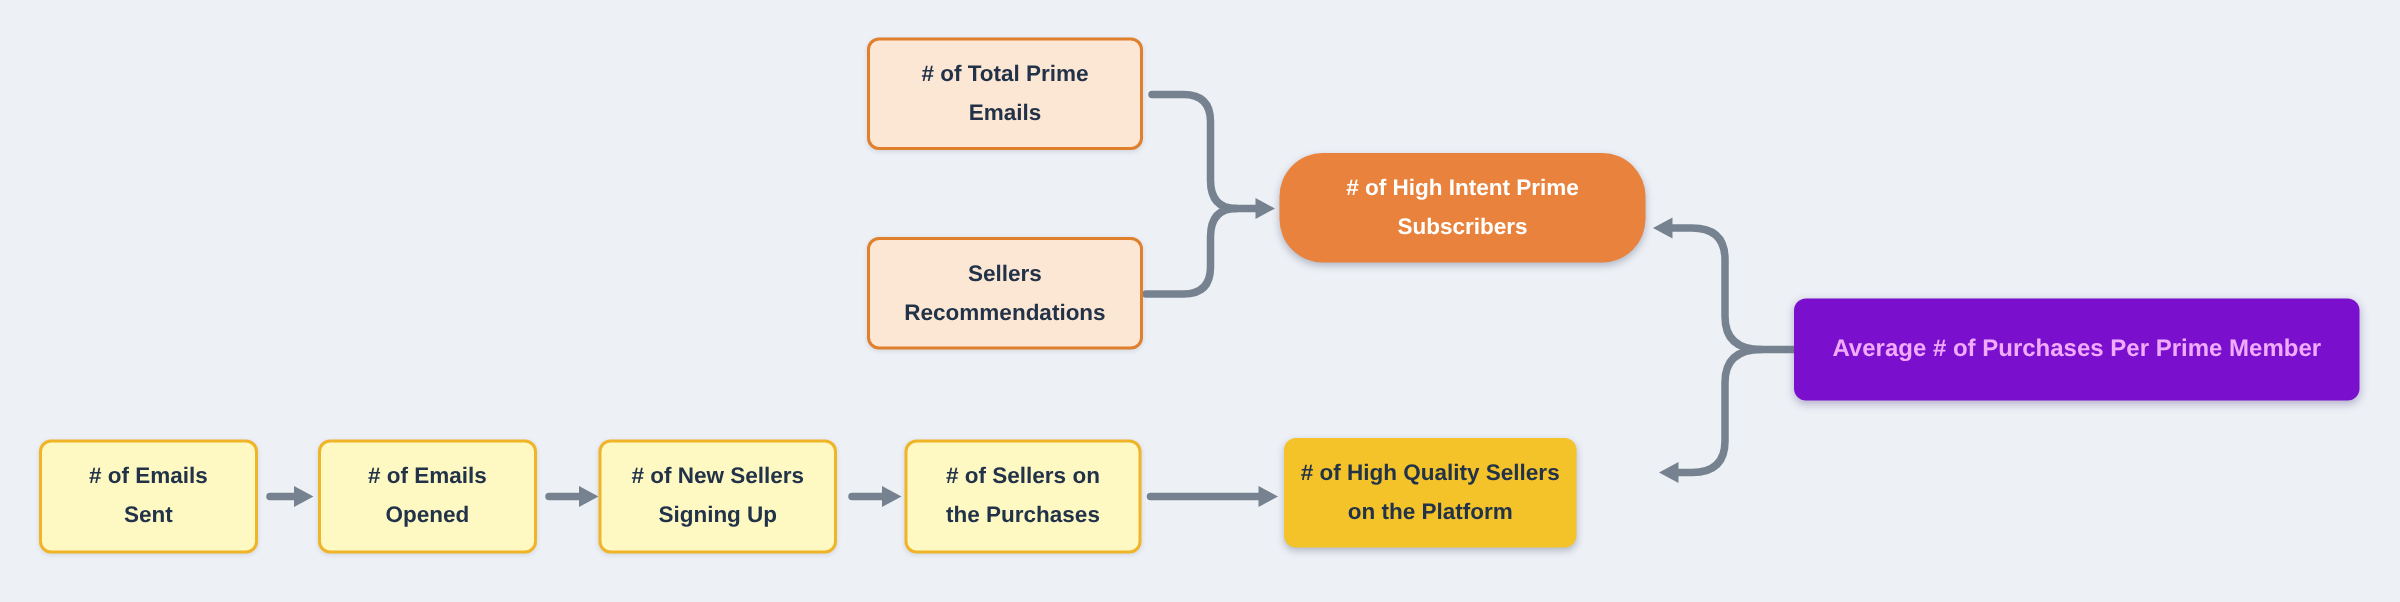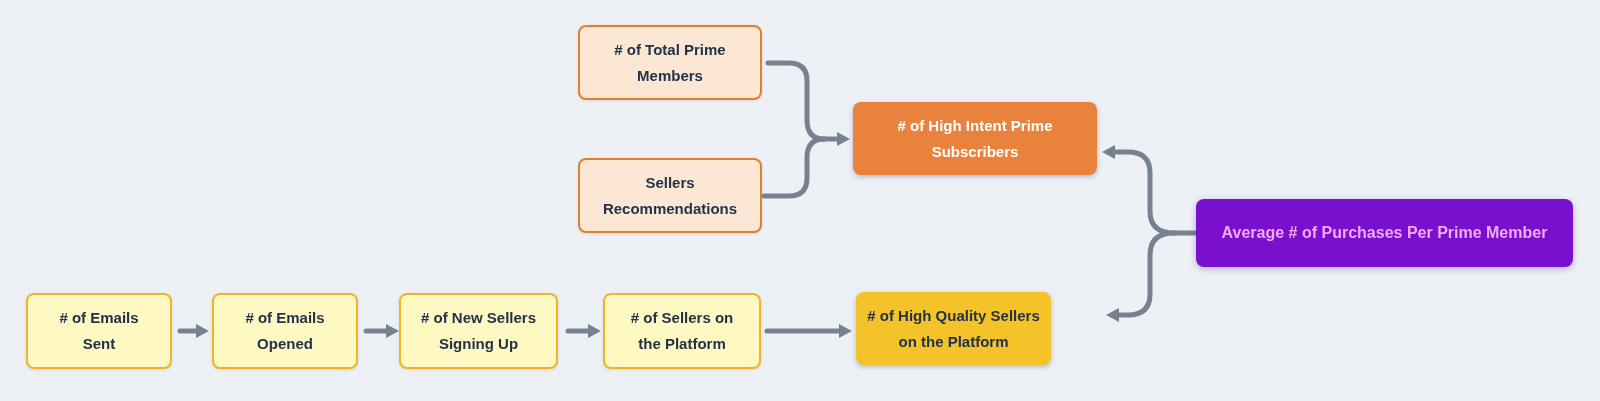--- a/index.html
+++ b/index.html
@@ -63,21 +63,21 @@
     background: #7A10CE;
     color: #f0abfc;
     font-weight: 700;
     font-size: 16px;
     white-space: nowrap;
     box-shadow: 0 2px 6px rgba(100,85,145,0.42);
   }
   
   #n-total    { left: 578px;  top: 25px;  width: 184px; height: 75px; }
   #n-recs     { left: 578px;  top: 158px; width: 184px; height: 75px; }
-  #n-intent   { left: 853px;  top: 102px; width: 244px; height: 73px; }
+  #n-intent   { left: 853px;  top: 102px; width: 244px; height: 73px; border-radius: 29px; }
   #n-avg      { left: 1196px; top: 199px; width: 377px; height: 68px; }
   #n-sent     { left: 26px;   top: 293px; width: 146px; height: 76px; }
   #n-opened   { left: 212px;  top: 293px; width: 146px; height: 76px; }
   #n-new      { left: 399px;  top: 293px; width: 159px; height: 76px; }
   #n-platform { left: 603px;  top: 293px; width: 158px; height: 76px; }
   #n-quality  { left: 856px;  top: 292px; width: 195px; height: 73px; }
 </style>
 </head>
 <body>
 
@@ -101,21 +101,21 @@
       <polygon points="601,331 588,324 588,338"></polygon>
       <polygon points="852,331 839,324 839,338"></polygon>
       <polygon points="850,139 837,132 837,146"></polygon>
       <polygon points="1102,152 1115,145 1115,159"></polygon>
       <polygon points="1106,315 1119,308 1119,322"></polygon>
     </g>
   </svg>
 
   <div class="node outline-orange" id="n-total">
     <span># of Total Prime
-Members</span>
+Emails</span>
   </div>
 
   <div class="node outline-orange" id="n-recs">
     <span>Sellers
 Recommendations</span>
   </div>
 
   <div class="node solid-orange" id="n-intent">
     <span># of High Intent Prime
 Subscribers</span>
@@ -135,21 +135,21 @@
 Opened</span>
   </div>
 
   <div class="node outline-yellow" id="n-new">
     <span># of New Sellers
 Signing Up</span>
   </div>
 
   <div class="node outline-yellow" id="n-platform">
     <span># of Sellers on
-the Platform</span>
+the Purchases</span>
   </div>
 
   <div class="node solid-gold" id="n-quality">
     <span># of High Quality Sellers
 on the Platform</span>
   </div>
 
 </div>
 
 </body></html>

